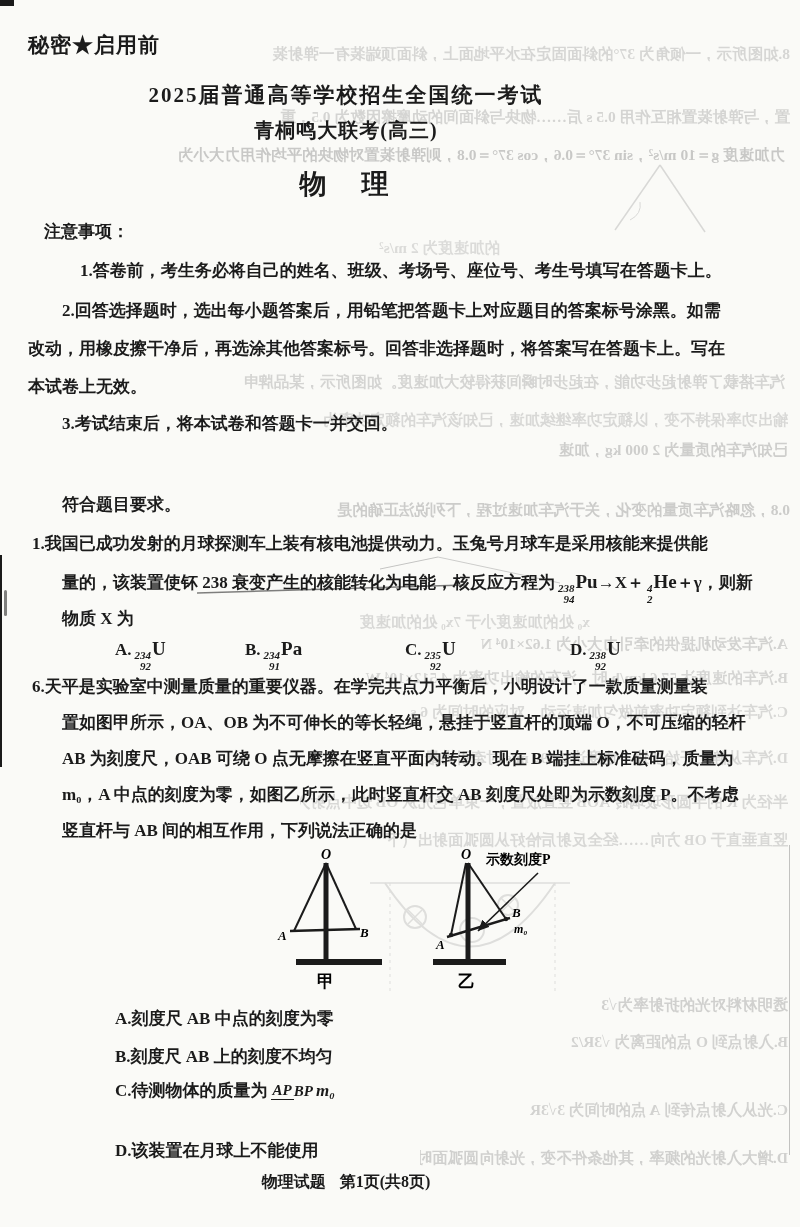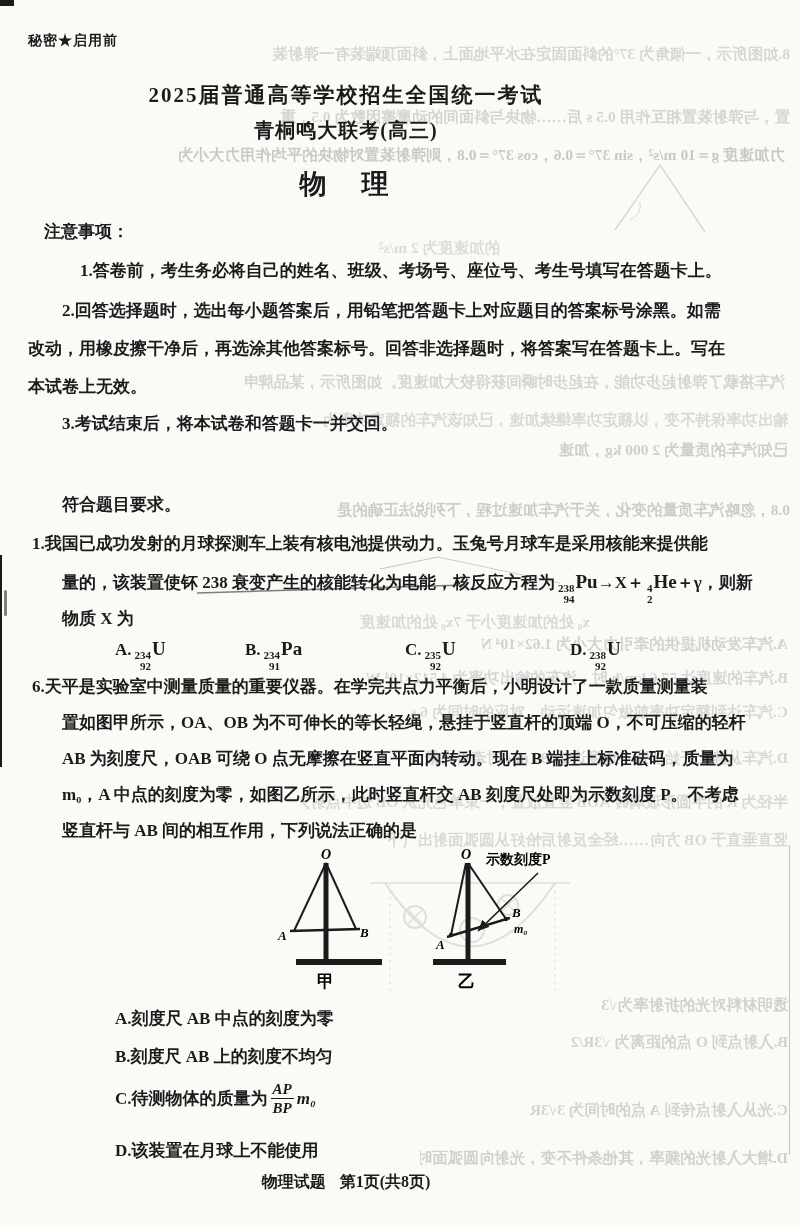--- a/index.html
+++ b/index.html
@@ -4,33 +4,33 @@
 <style>
   html,body{margin:0;padding:0;background:#e9e9e7;}
   .page{
     position:relative;width:800px;height:1227px;margin:0 auto;
     background:#fafaf7;overflow:hidden;
     font-family:"Liberation Serif","DejaVu Serif",serif;
     color:#1b1b1b;
   }
   .txt{position:absolute;font-weight:700;font-size:17px;line-height:1.25;white-space:nowrap;}
   .center{left:0;width:692px;text-align:center;}
-  .secrecy{font-size:14px;letter-spacing:1px;}
+  .secrecy{font-size:21px;letter-spacing:1px;}
   .title1{font-size:21px;letter-spacing:2px;}
   .title2{font-size:20px;letter-spacing:1px;}
   .subject{font-size:27px;letter-spacing:4px;}
   .footer{font-size:16px;}
   .footer .gap{display:inline-block;width:14px;}
   
   .nuclide{display:inline-flex;flex-direction:column;align-items:flex-end;
     vertical-align:-4px;line-height:1;font-size:11px;font-weight:700;margin:0 1px 0 3px;}
-  .nuclide span{display:block;}
+  .nuclide span{display:block;font-style:italic;}
   .sym{font-size:19px;}
   
-  .frac{display:inline-flex;flex-direction:column;align-items:center;
+  .frac{display:inline-flex;flex-direction:row;align-items:center;
     font-style:italic;font-size:15px;line-height:1.2;margin:0 3px;vertical-align:middle;}
   .frac .num{border-bottom:1.6px solid #1b1b1b;padding:0 2px;}
   .opt-c{display:flex;align-items:center;}
   
   .q1opt{position:absolute;font-weight:700;font-size:17px;}
   
   .bleed{position:absolute;transform:scaleX(-1);font-weight:700;font-size:15.5px;
     color:#8d8d8d;white-space:nowrap;overflow:hidden;filter:blur(0.45px);
     font-family:"Liberation Serif","DejaVu Serif",serif;}
   

